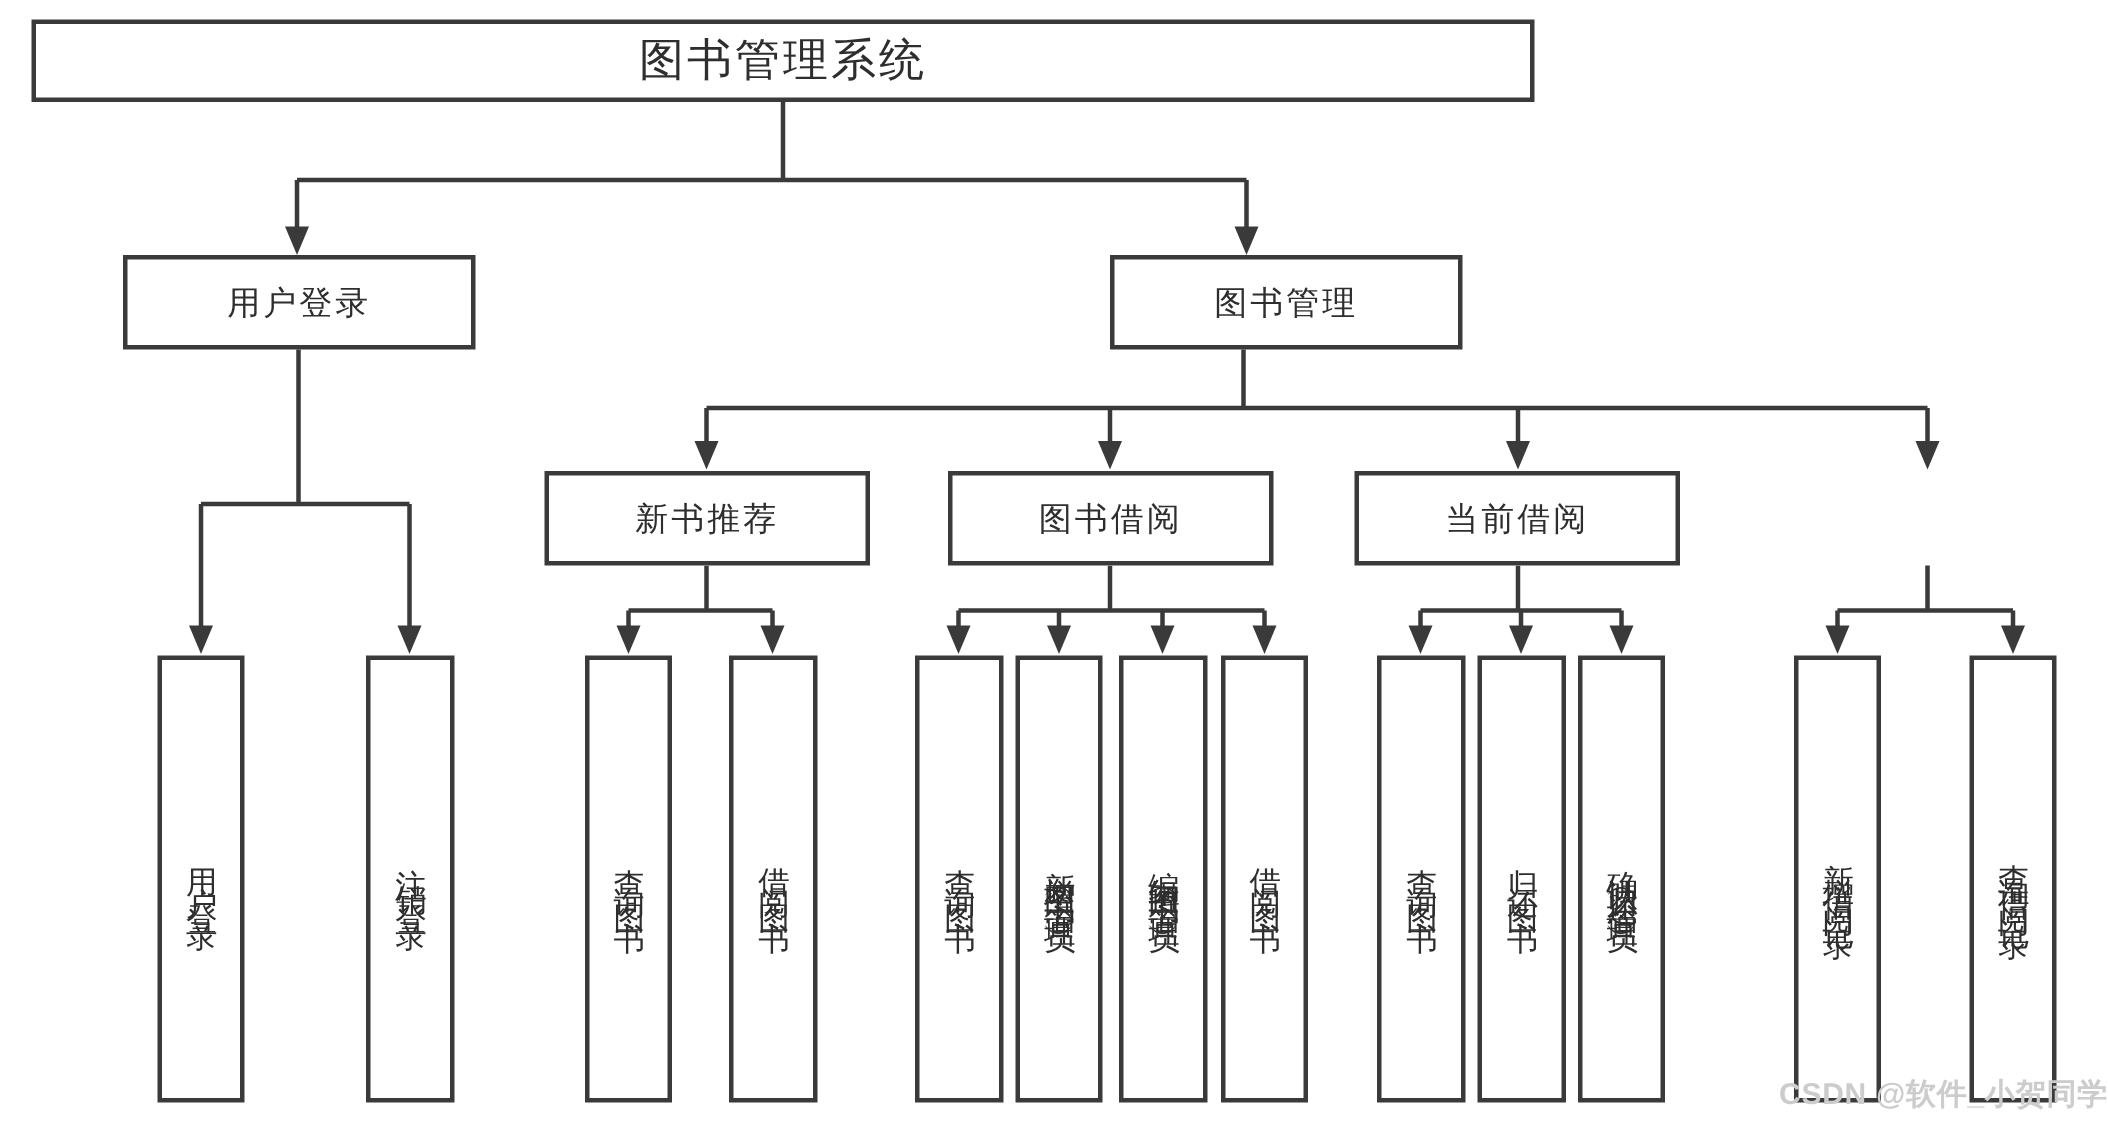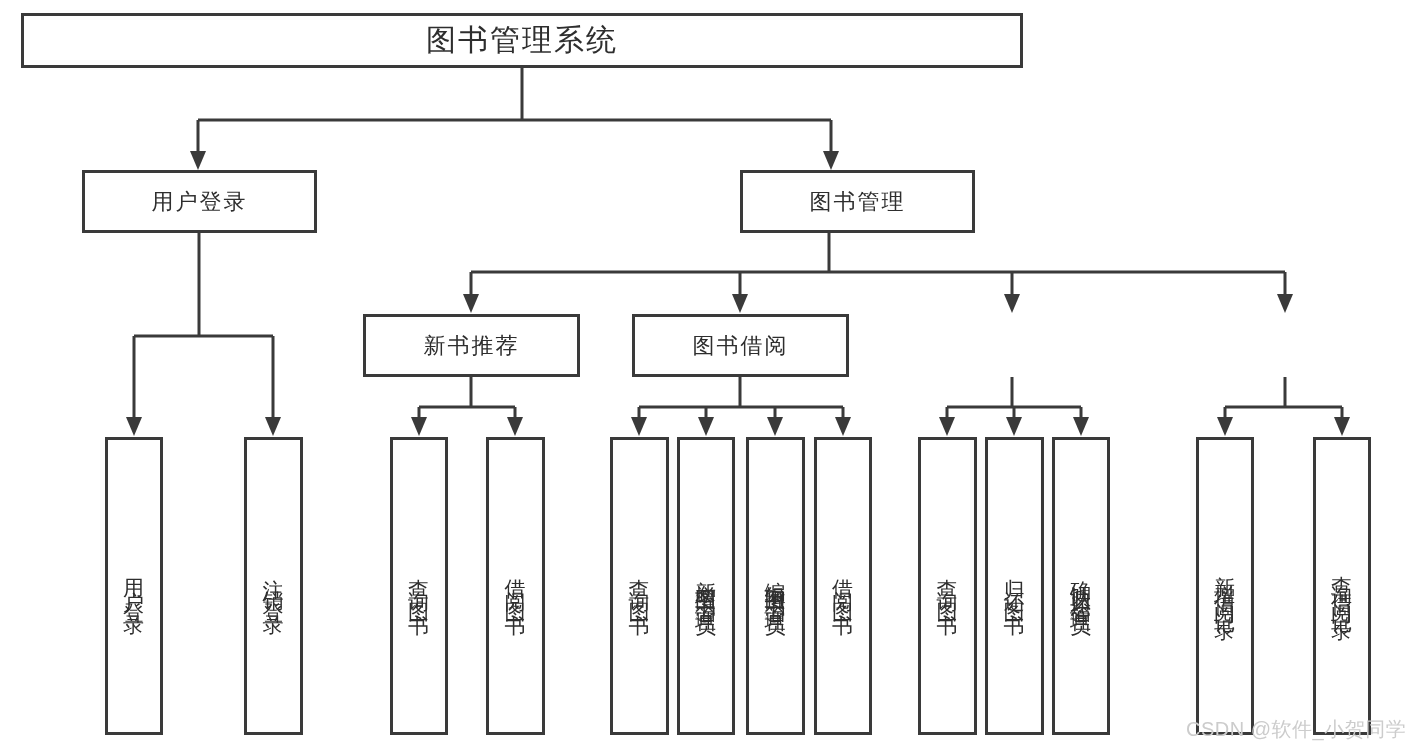--- a/index.html
+++ b/index.html
@@ -58,20 +58,21 @@
   .leaf.mid .v-label{letter-spacing:9px;}
   .leaf.long .v-label{font-size:21px;letter-spacing:5px;}
   .watermark{
     position:absolute;
     left:1186px;top:716px;
     font-size:20px;
     color:var(--watermark);
     letter-spacing:0.5px;
     white-space:nowrap;
     z-index:5;
+    font-weight:bold;
   }
 </style>
 </head>
 <body>
 
 <div class="stage">
 
   <svg id="connectors" width="1405" height="747" viewBox="0 0 1405 747" aria-hidden="true">
 
     <path d="M522 68 V120 M198 120 H831 M198 120 V152 M831 120 V152"></path>
@@ -118,20 +119,23 @@
   <div class="node lvl2 n-book-mgmt">
     <span class="h-label">图书管理</span>
   </div>
 
   <div class="node lvl3 n-new-book">
     <span class="h-label">新书推荐</span>
   </div>
   <div class="node lvl3 n-book-borrow">
     <span class="h-label">图书借阅</span>
   </div>
+  <div class="node lvl3 n-current-borrow">
+    <span class="h-label">当前借阅</span>
+  </div>
 
   <div class="node leaf" style="left:105px;">
     <span class="v-label">用户登录</span>
   </div>
   <div class="node leaf w59" style="left:244px;">
     <span class="v-label">注销登录</span>
   </div>
 
   <div class="node leaf" style="left:390px;">
     <span class="v-label">查询图书</span>

